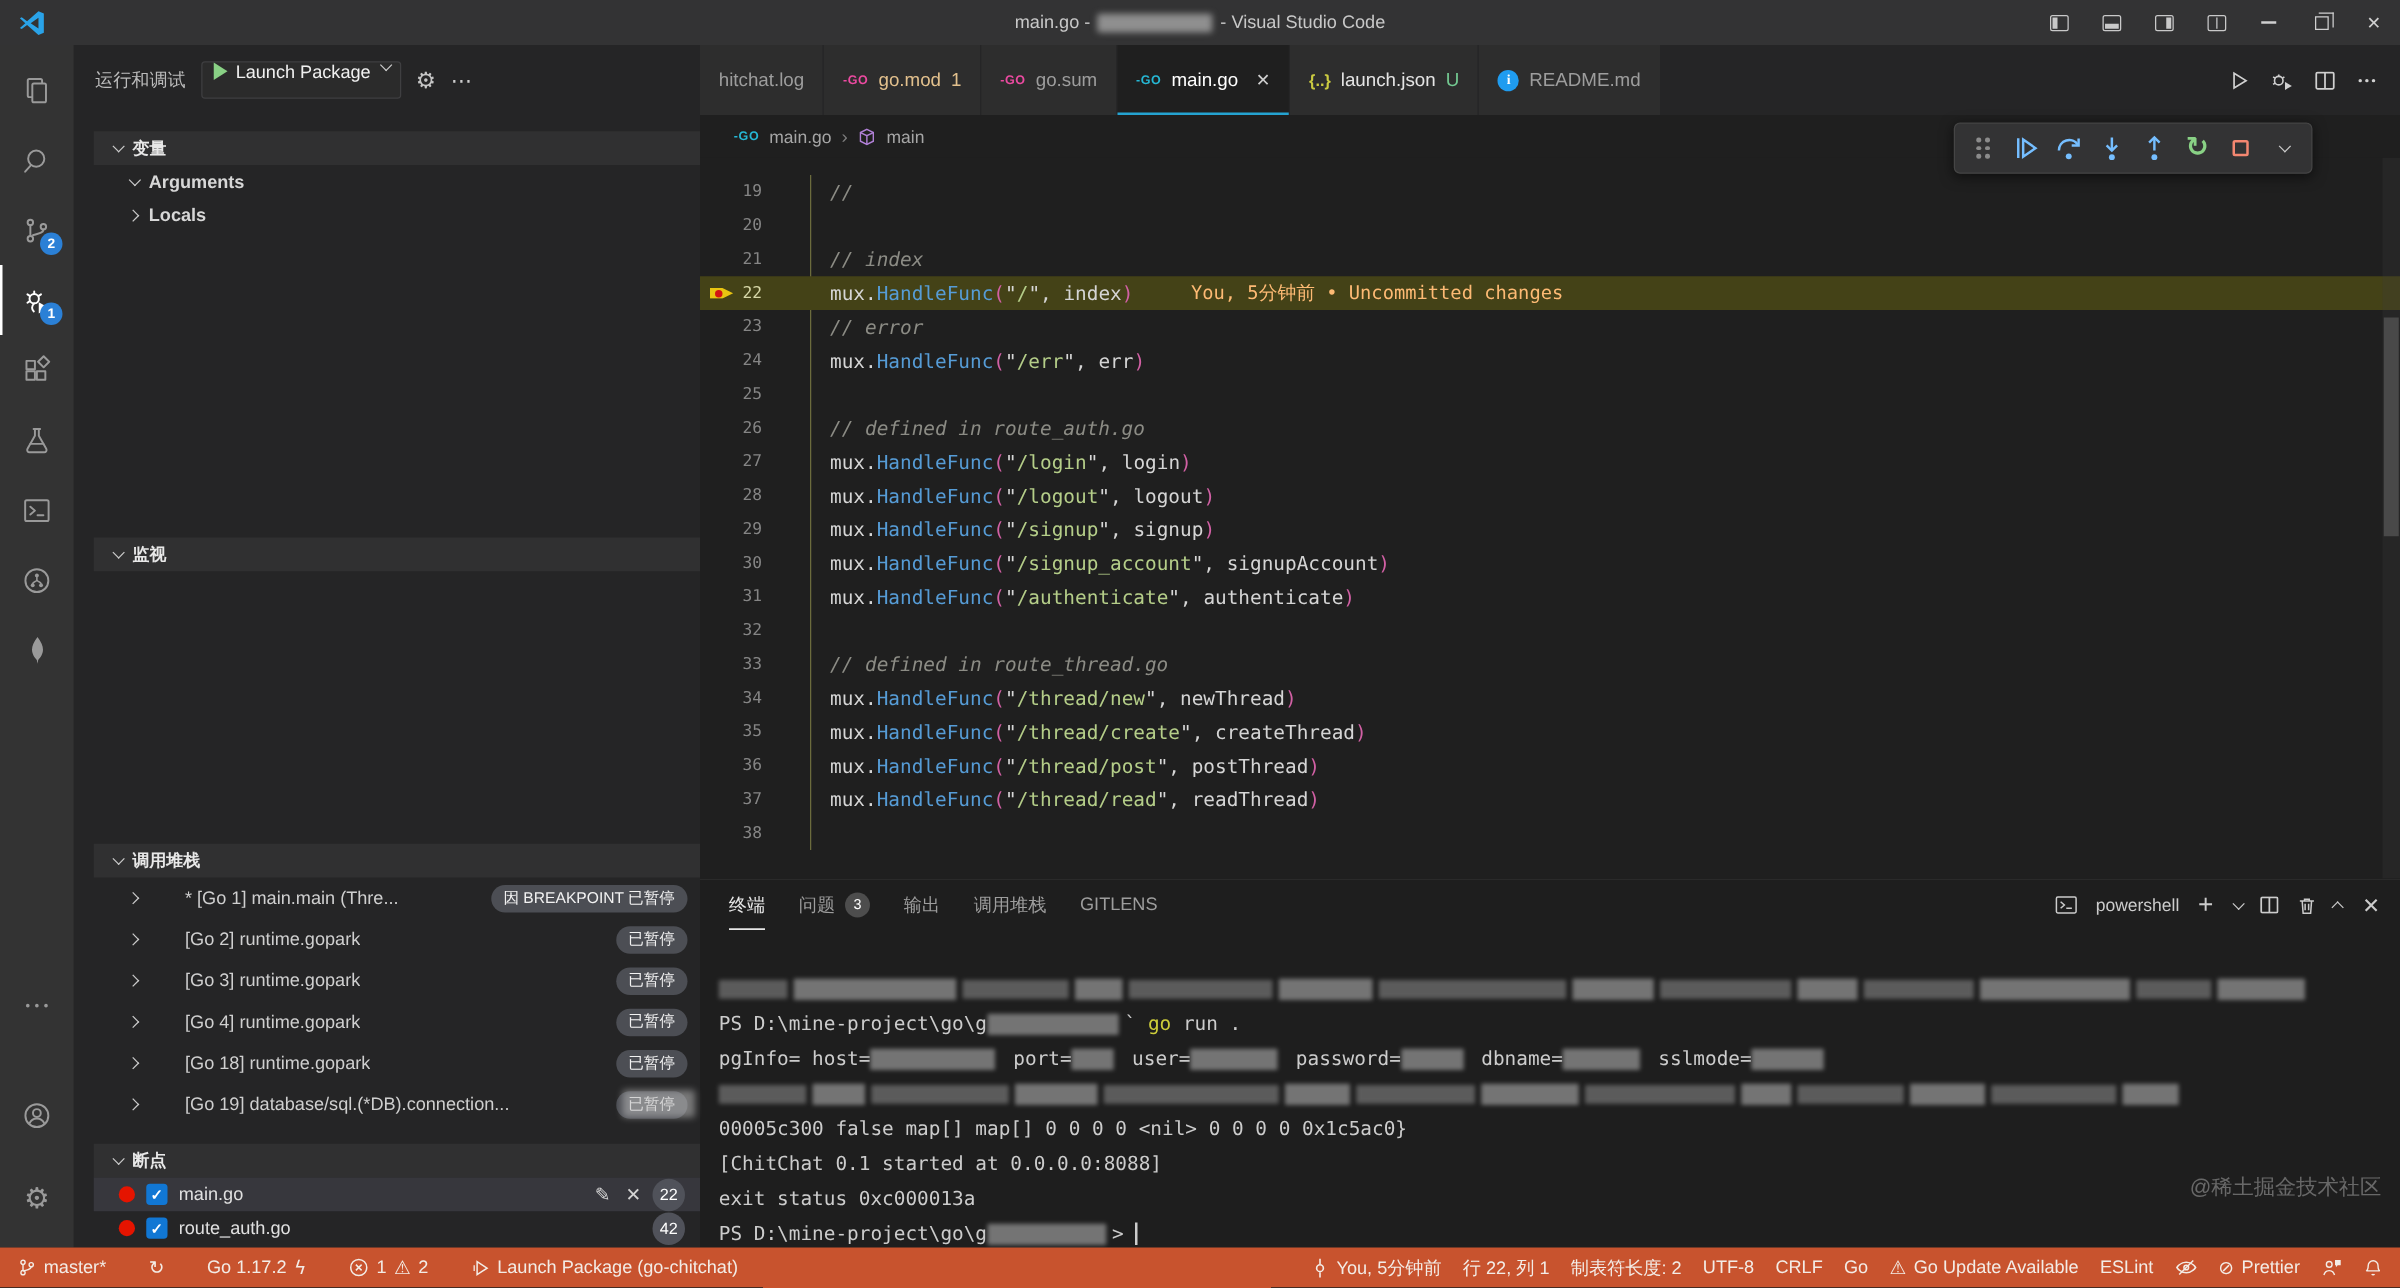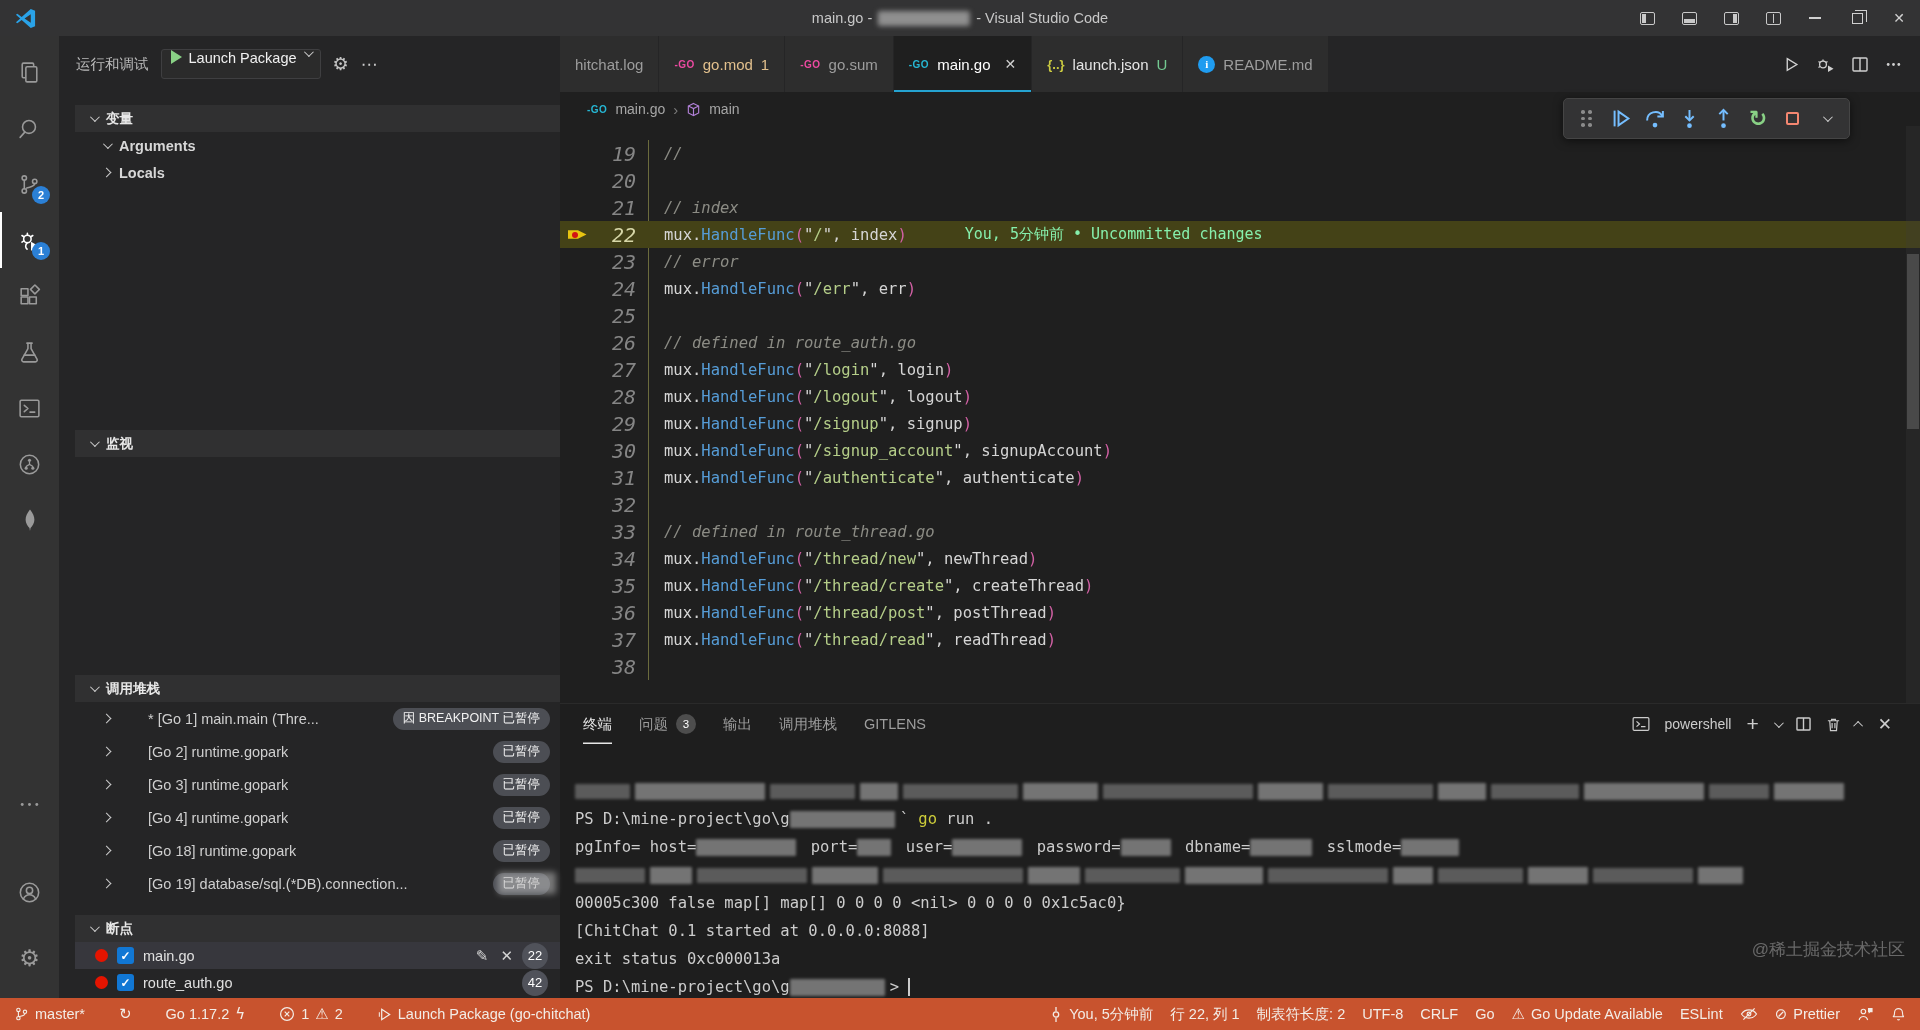--- a/index.html
+++ b/index.html
@@ -71,25 +71,25 @@
   .suffix-add { color:#73c991; } .txt-add { color:#e5e5e5; }
   .editor-actions { margin-left:auto; display:flex; align-items:center; gap:17px; padding-right:18px; color:#d0d0d0; }
   .breadcrumb { position:absolute; top:56px; left:0; right:0; height:34px; display:flex; align-items:center; gap:8px; padding-left:27px; font-size:14px; color:#a6a6a6; background:#1f1f1f; }
   .bc-sep { font-size:15px; color:#7c7c7c; }
 
   .code-area { position:absolute; top:90px; left:0; right:0; height:577px; background:#1f1f1f; overflow:hidden; }
   .code-lines { position:absolute; top:14px; left:0; right:0; }
   .guide { position:absolute; left:88px; top:14px; height:540px; width:1px; background:#6b6b3d; }
   .cl { display:flex; align-items:center; height:27px; font-family:"DejaVu Sans Mono",monospace; font-size:15.5px; position:relative; }
   .cl .glyph { width:34px; flex:none; display:flex; align-items:center; justify-content:center; }
-  .cl .num { width:42px; flex:none; text-align:right; color:#858585; font-size:20px;font-style:italic; }
+  .cl .num { width:42px; flex:none; color:#858585; font-size:13px; }
   .cl .txt { padding-left:28px; white-space:pre; }
   .cl.current { background:#444217; }
   .cl.current .num { color:#d7d7a8; }
-  .blame { color:#86efac; margin-left:58px; font-size:15px; white-space:pre; }
+  .blame { color:#fdba74; margin-left:46px; font-size:15px; white-space:pre; }
   .tk-id { color:#d5d5d5; } .tk-pl { color:#d5d5d5; }
   .tk-fn { color:#569cd6; }
   .tk-p  { color:#d160a4; }
   .tk-q  { color:#d8d8d8; }
   .tk-s  { color:#b5ce89; }
   .tk-c  { color:#8c8c85; font-style:italic; }
   .bp-arrow { position:relative; width:19px; height:15px; }
   .bp-arrow .arr { position:absolute; inset:0; background:#e8c411; clip-path:polygon(0 22%, 55% 22%, 100% 50%, 55% 78%, 0 78%); }
   .bp-arrow .dot { position:absolute; left:4px; top:4.5px; width:6.5px; height:6.5px; border-radius:50%; background:#d21313; }
   .vscroll { position:absolute; right:0; top:0; bottom:0; width:14px; background:rgba(60,60,60,.25); }
@@ -98,21 +98,21 @@
   .dbg-toolbar { position:absolute; top:62px; right:70px; width:287px; height:41px; background:#333334; border:1px solid #454545; border-radius:5px; box-shadow:0 2px 10px rgba(0,0,0,.55); display:flex; align-items:center; gap:7px; padding:0 9px; z-index:35; }
   .dt-btn { width:30px; height:30px; display:flex; align-items:center; justify-content:center; }
   .grip { display:grid; grid-template-columns:4px 4px; grid-gap:3px; }
   .grip i { width:3.5px; height:3.5px; background:#8b8b8b; border-radius:50%; }
   .stop-sq { width:13px; height:13px; border:2px solid #f48771; border-radius:2px; }
   .restart-glyph { color:#89d185; font-size:22px; font-weight:700; font-family:"DejaVu Sans",sans-serif; }
   .dt-chev { color:#bbbbbb; }
 
   
   .panel { position:absolute; top:667px; left:0; right:0; height:295px; background:#1e1e1e; border-top:1px solid #2a2a2a; }
-  .panel-hdr { height:40px; display:flex; align-items:center; padding:0 28px 0 23px; gap:27px; }
+  .panel-hdr { height:40px; display:flex; align-items:center; padding:0 16px 0 23px; gap:27px; }
   .ptab { font-size:14.5px; color:#9d9d9d; display:flex; align-items:center; gap:8px; height:40px; }
   .ptab.active { color:#e7e7e7; box-shadow:inset 0 -1.5px 0 #e7e7e7; }
   .pbadge { min-width:20px; height:20px; border-radius:10px; background:#4d4d4d; color:#fff; font-size:11.5px; display:flex; align-items:center; justify-content:center; padding:0 5px; }
   .panel-right { margin-left:auto; display:flex; align-items:center; gap:15px; color:#cccccc; }
   .shell-lbl { font-size:14px; color:#cccccc; }
   .p-ico { font-size:17px; }
   .term { position:absolute; top:73px; left:15px; right:30px; font-family:"DejaVu Sans Mono",monospace; font-size:15.5px; color:#cccccc; }
   .tline { height:28px; display:flex; align-items:center; white-space:pre; }
   .t-y { color:#cdcd3a; }
   .bb { display:inline-block; height:17px; background:#999999; opacity:.7; border-radius:1px; margin-right:5px; filter:blur(1.8px); vertical-align:middle; flex:none; }

